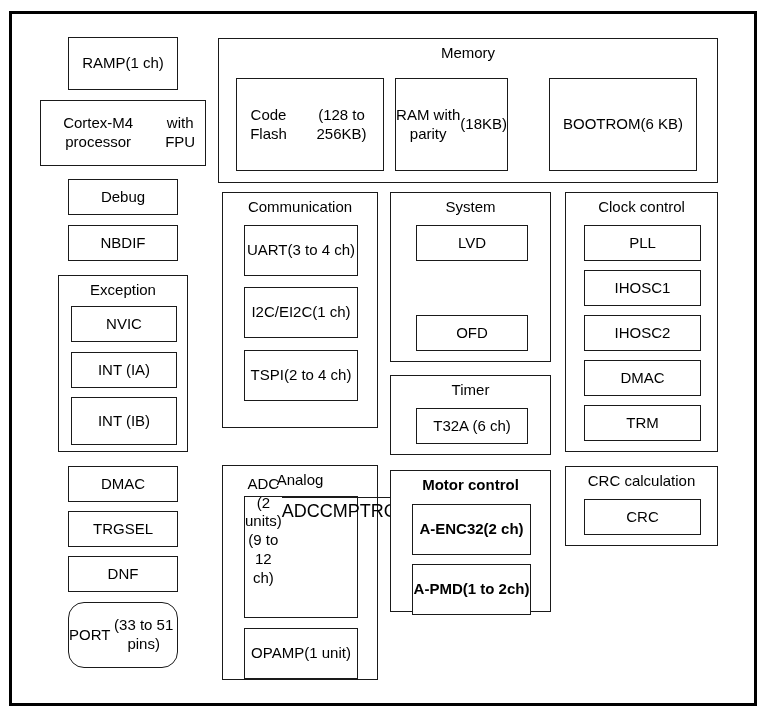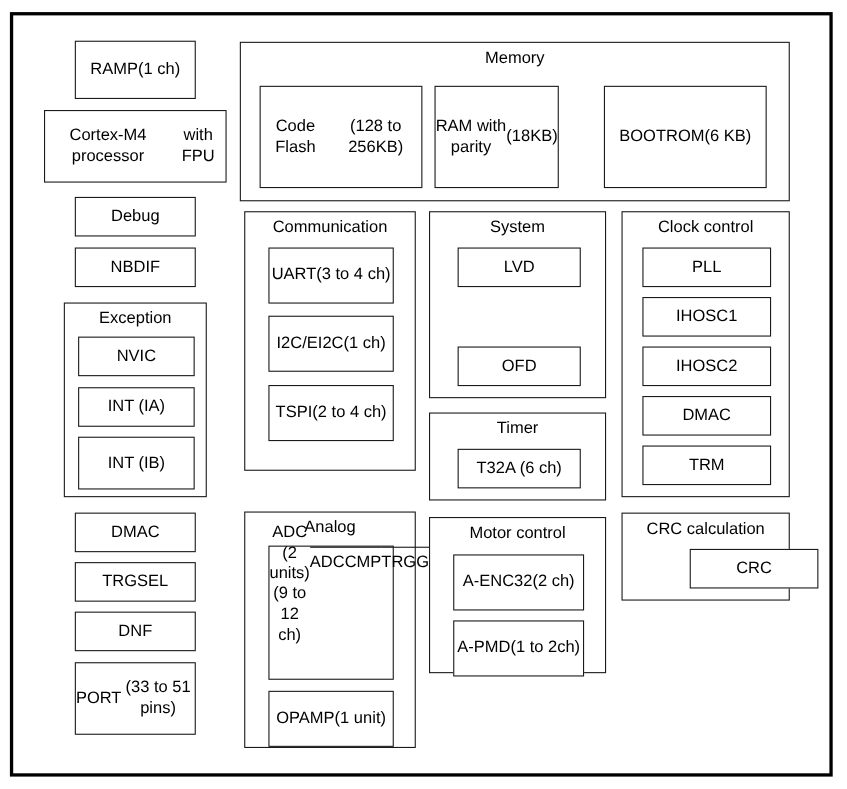--- a/index.html
+++ b/index.html
@@ -77,21 +77,21 @@
     align-items: center;
     justify-content: center;
     text-align: center;
     font-size: 15px;
     line-height: 1.25;
     color: #000000;
   }
   .stack > .cell + .cell {
     border-top: 1.5px solid #1a1a1a;
   }
-  .small { font-size: 15px; }
+  .small { font-size: 18px; }
 </style>
 </head>
 <body>
 
 <div id="canvas">
 
   <div class="chip-frame"></div>
 
   <div class="box" style="left:68px; top:37px; width:110px; height:53px;">
     <span>RAMP</span>
@@ -129,21 +129,21 @@
   </div>
 
   <div class="box" style="left:68px; top:511px; width:110px; height:36px;">
     <span>TRGSEL</span>
   </div>
 
   <div class="box" style="left:68px; top:556px; width:110px; height:36px;">
     <span>DNF</span>
   </div>
 
-  <div class="box" style="left:68px; top:602px; width:110px; height:66px;">
+  <div class="box" style="left:68px; top:602px; width:110px; height:66px;border-radius:16px;">
     <span>PORT</span>
     <span class="line2">(33 to 51 pins)</span>
   </div>
 
   <div class="group" style="left:218px; top:38px; width:500px; height:145px;">
     <span class="group-label">Memory</span>
     <div class="box" style="left:17px; top:39px; width:148px; height:93px;">
       <span>Code Flash</span>
       <span class="line2">(128 to 256KB)</span>
     </div>
@@ -223,32 +223,32 @@
       <div class="cell" style="height:27px;">
         <span class="small">TRGGEN</span>
       </div>
     </div>
     <div class="box" style="left:21px; top:162px; width:114px; height:51px;">
       <span>OPAMP</span>
       <span class="line2">(1 unit)</span>
     </div>
   </div>
 
-  <div class="group" style="left:390px; top:470px; width:161px; height:142px;">
+  <div class="group" style="left:390px; top:470px; width:161px; height:142px;font-weight:bold;">
     <span class="group-label">Motor control</span>
     <div class="box" style="left:21px; top:33px; width:119px; height:51px;">
       <span>A-ENC32</span>
       <span class="line2">(2 ch)</span>
     </div>
     <div class="box" style="left:21px; top:93px; width:119px; height:51px;">
       <span>A-PMD</span>
       <span class="line2">(1 to 2ch)</span>
     </div>
   </div>
 
   <div class="group" style="left:565px; top:466px; width:153px; height:80px;">
     <span class="group-label">CRC calculation</span>
-    <div class="box" style="left:18px; top:32px; width:117px; height:36px;margin-left:43px;">
+    <div class="box" style="left:18px; top:32px; width:117px; height:36px;">
       <span>CRC</span>
     </div>
   </div>
 
 </div>
 
 </body></html>

